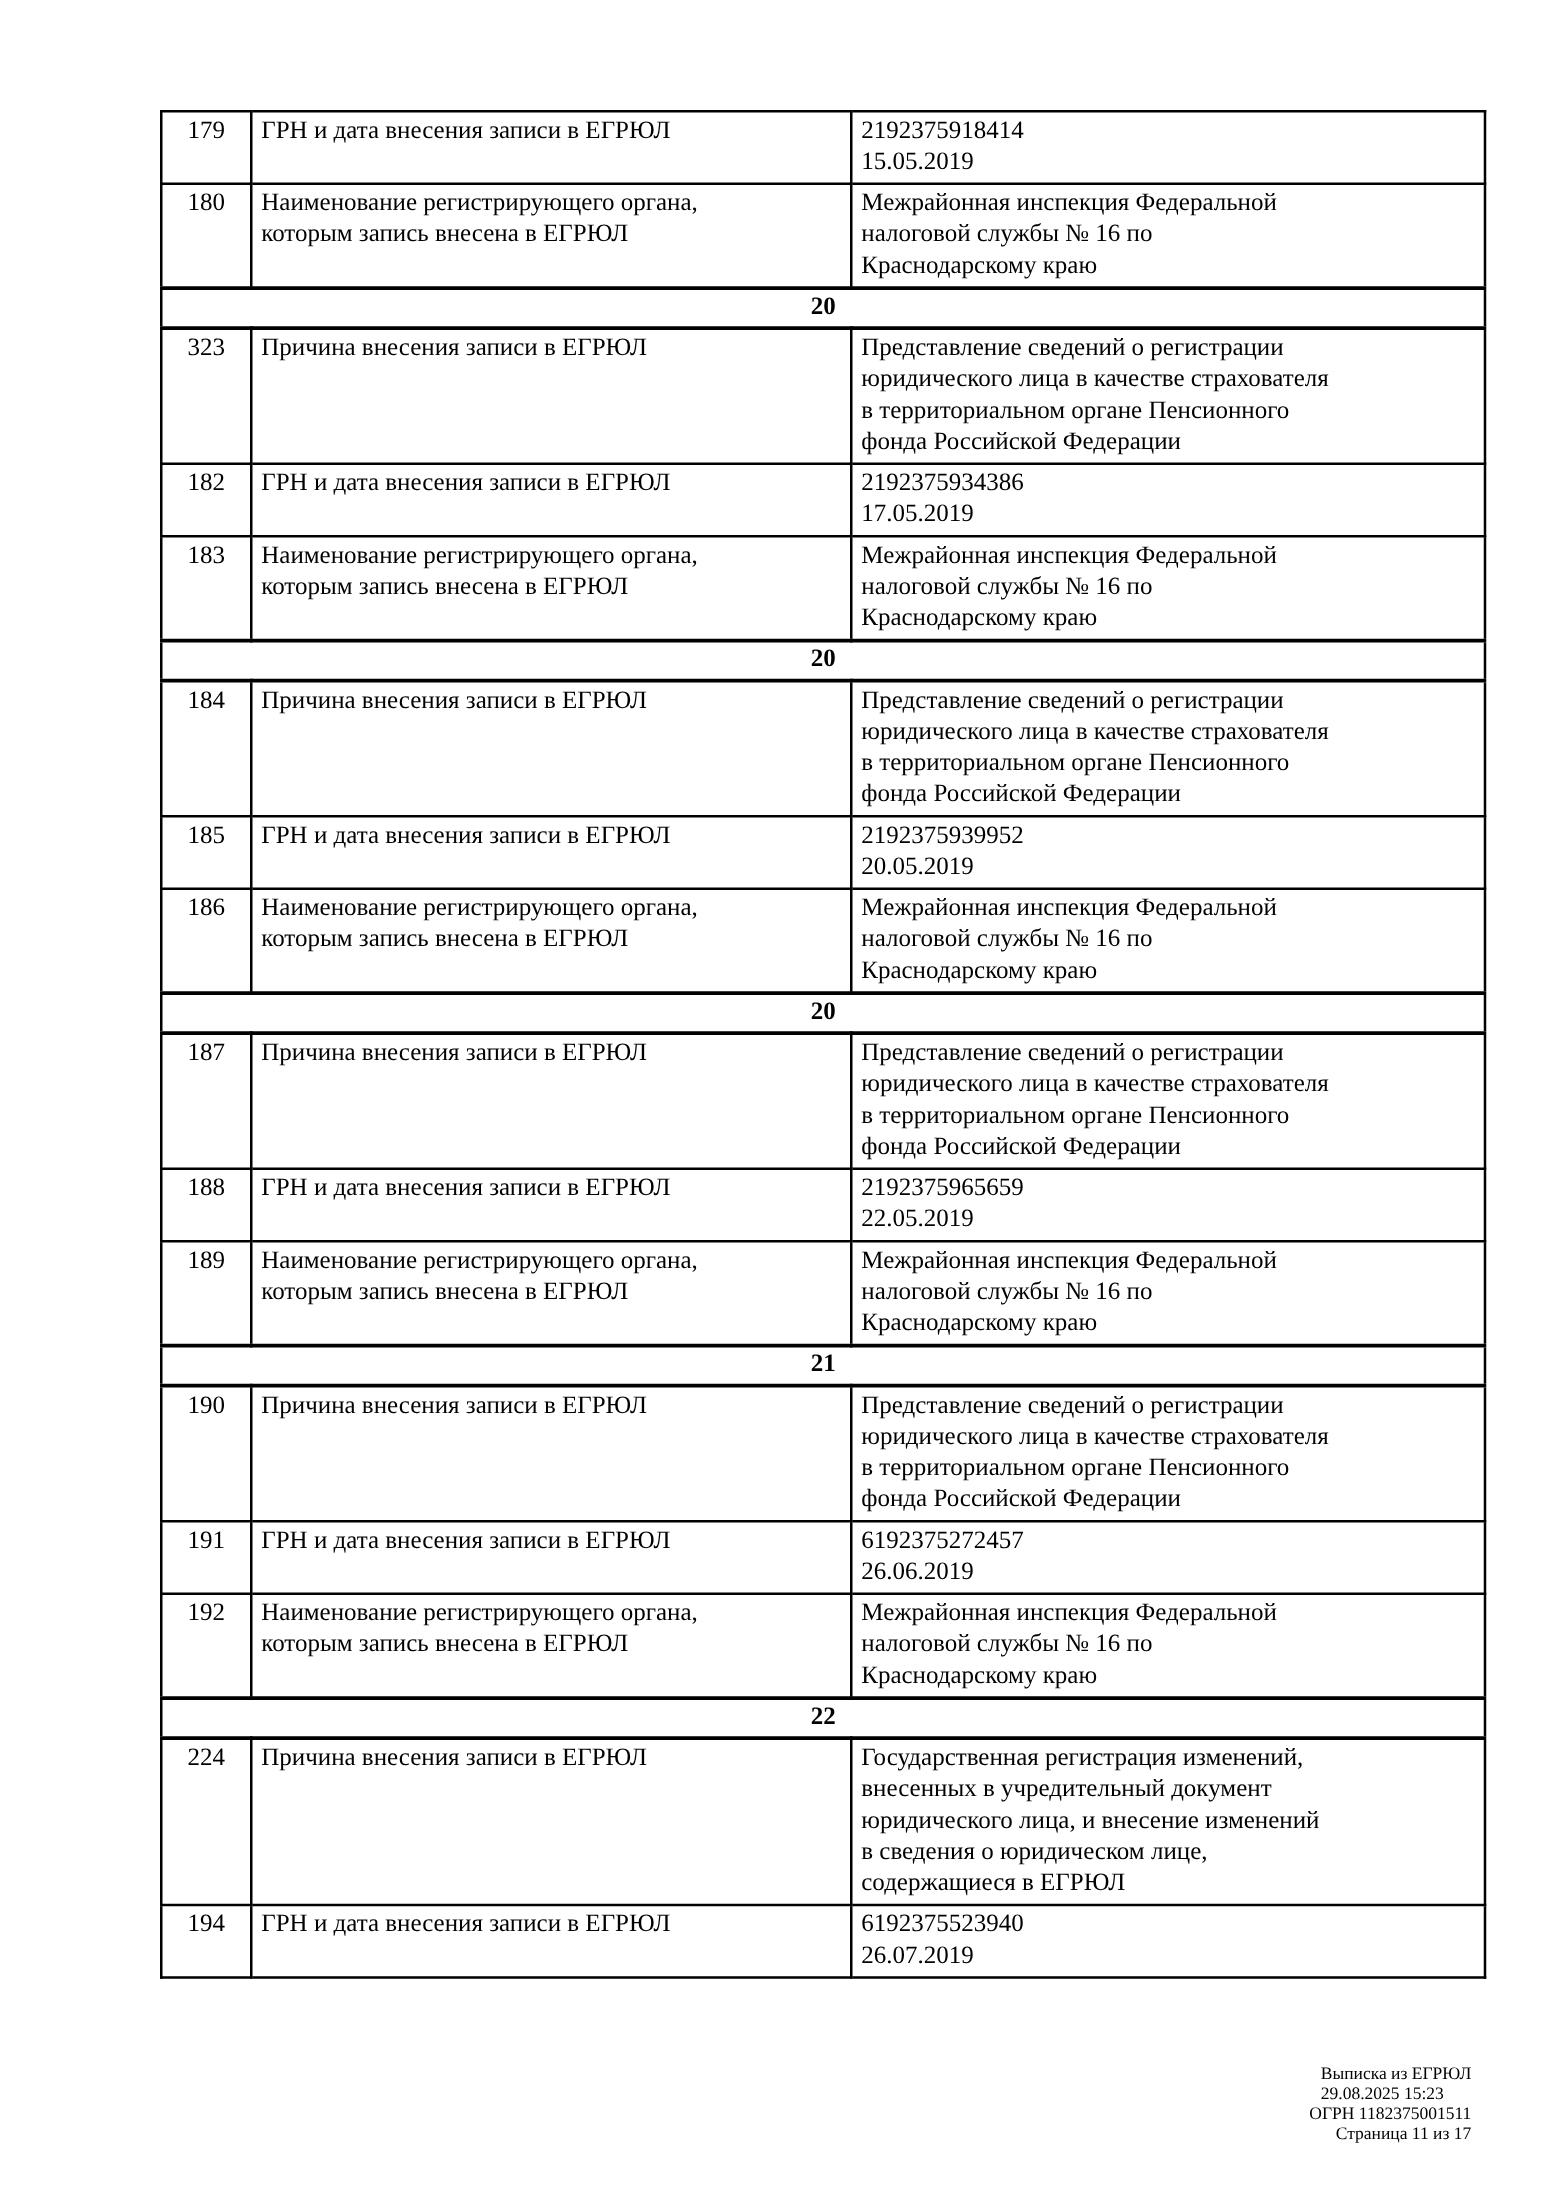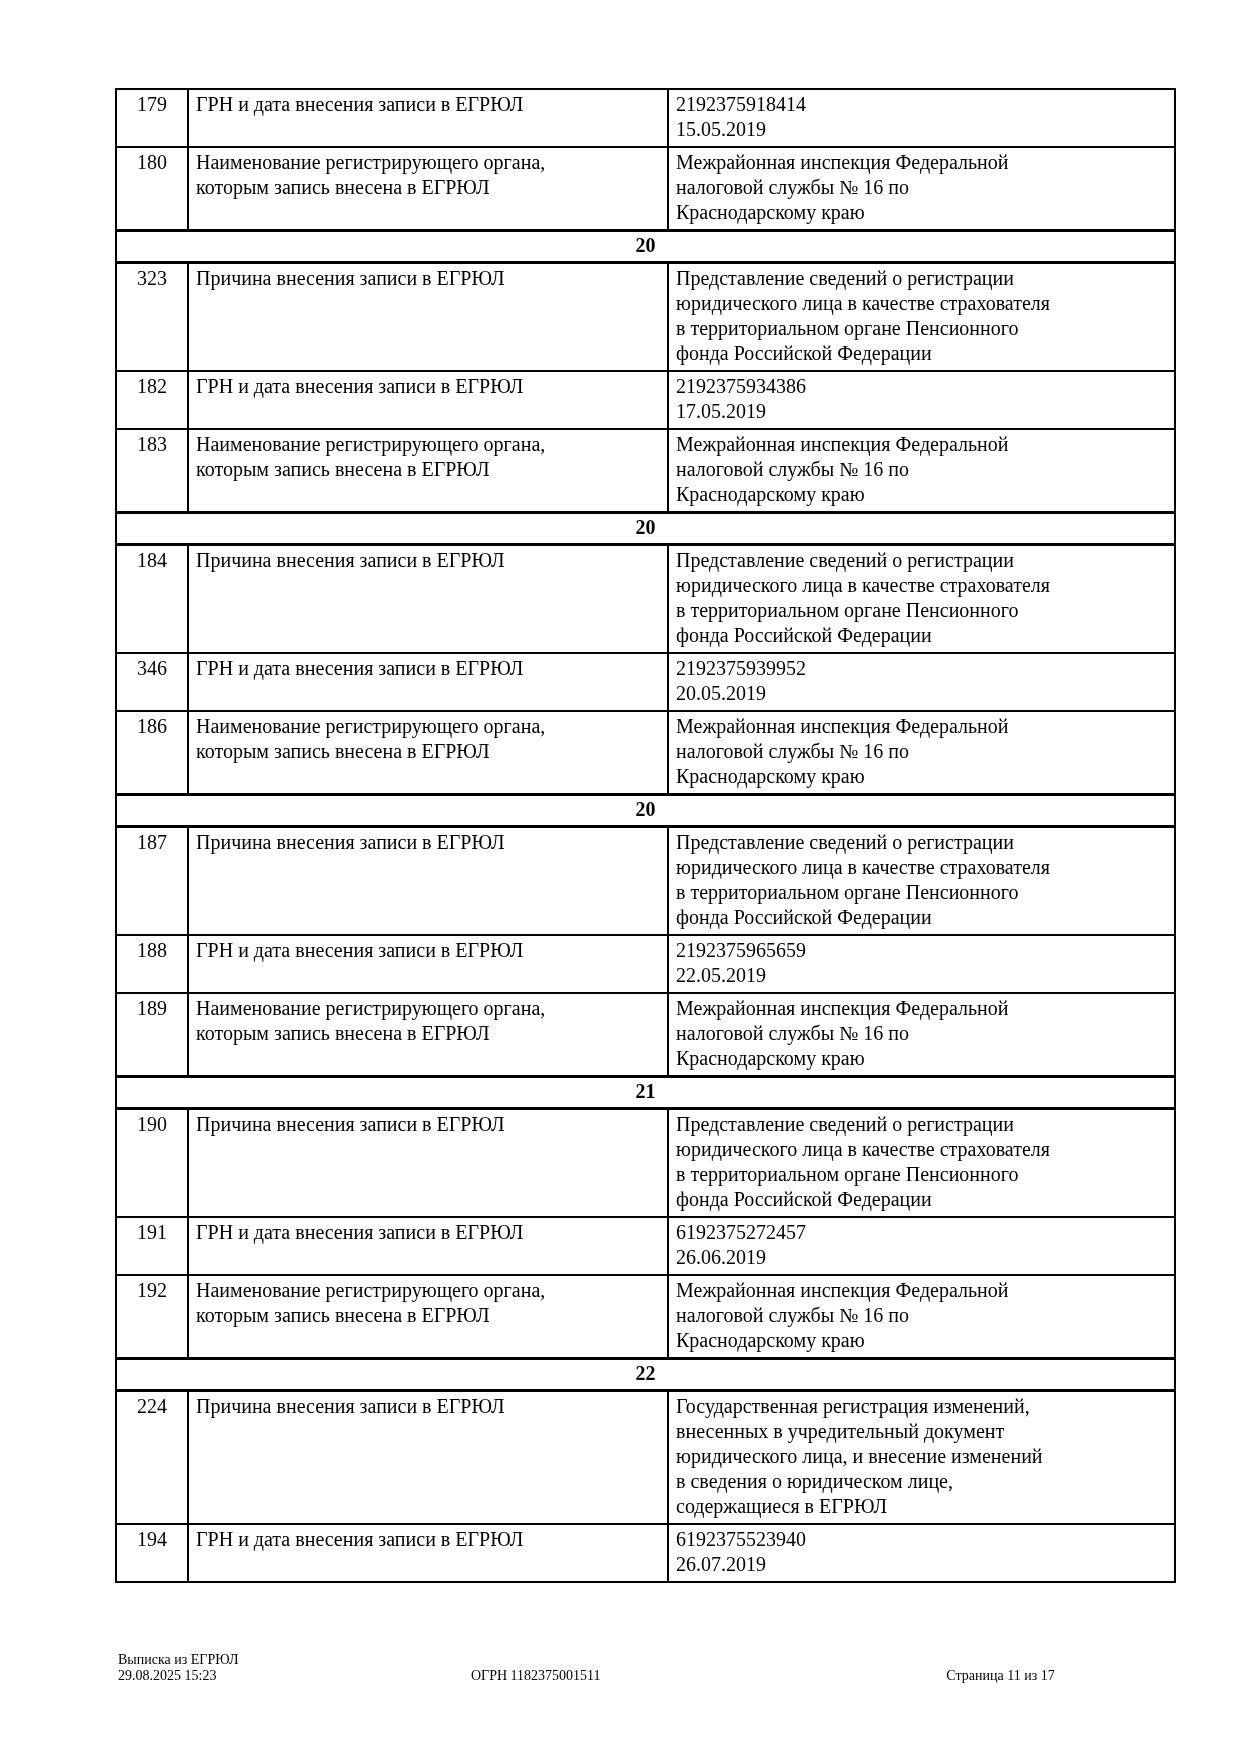--- a/index.html
+++ b/index.html
@@ -7,21 +7,21 @@
     width: 1240px;
     height: 1755px;
     background: #ffffff;
     color: #000000;
     font-family: "Liberation Serif", "DejaVu Serif", serif;
     position: relative;
     overflow: hidden;
   }
   .table-wrap {
     position: absolute;
-    left: 115px;
+    left: 128px;
     top: 88px;
   }
   table.records {
     border-collapse: collapse;
     table-layout: fixed;
     width: 1059px;
   }
   table.records td {
     border: 2px solid #000;
     vertical-align: top;
@@ -47,20 +47,21 @@
   }
   .footer {
     position: absolute;
     left: 118px;
     top: 1652px;
     width: 1059px;
     display: flex;
     align-items: flex-end;
     font-size: 14px;
     line-height: 16px;
+    flex-direction: column;
   }
   .footer .f-left { flex: 1; text-align: left; }
   .footer .f-center { flex: 1; }
   .footer .f-right { flex: 1; text-align: center; }
 </style>
 </head>
 <body>
 
 <div class="table-wrap">
   <table class="records">
@@ -114,21 +115,21 @@
         </tr>
         <tr>
           <td class="num">184</td>
           <td>Причина внесения записи в ЕГРЮЛ</td>
           <td>Представление сведений о регистрации
 юридического лица в качестве страхователя
 в территориальном органе Пенсионного
 фонда Российской Федерации</td>
         </tr>
         <tr>
-          <td class="num">346</td>
+          <td class="num">185</td>
           <td>ГРН и дата внесения записи в ЕГРЮЛ</td>
           <td>2192375939952
 20.05.2019</td>
         </tr>
         <tr>
           <td class="num">186</td>
           <td>Наименование регистрирующего органа,
 которым запись внесена в ЕГРЮЛ</td>
           <td>Межрайонная инспекция Федеральной
 налоговой службы № 16 по

